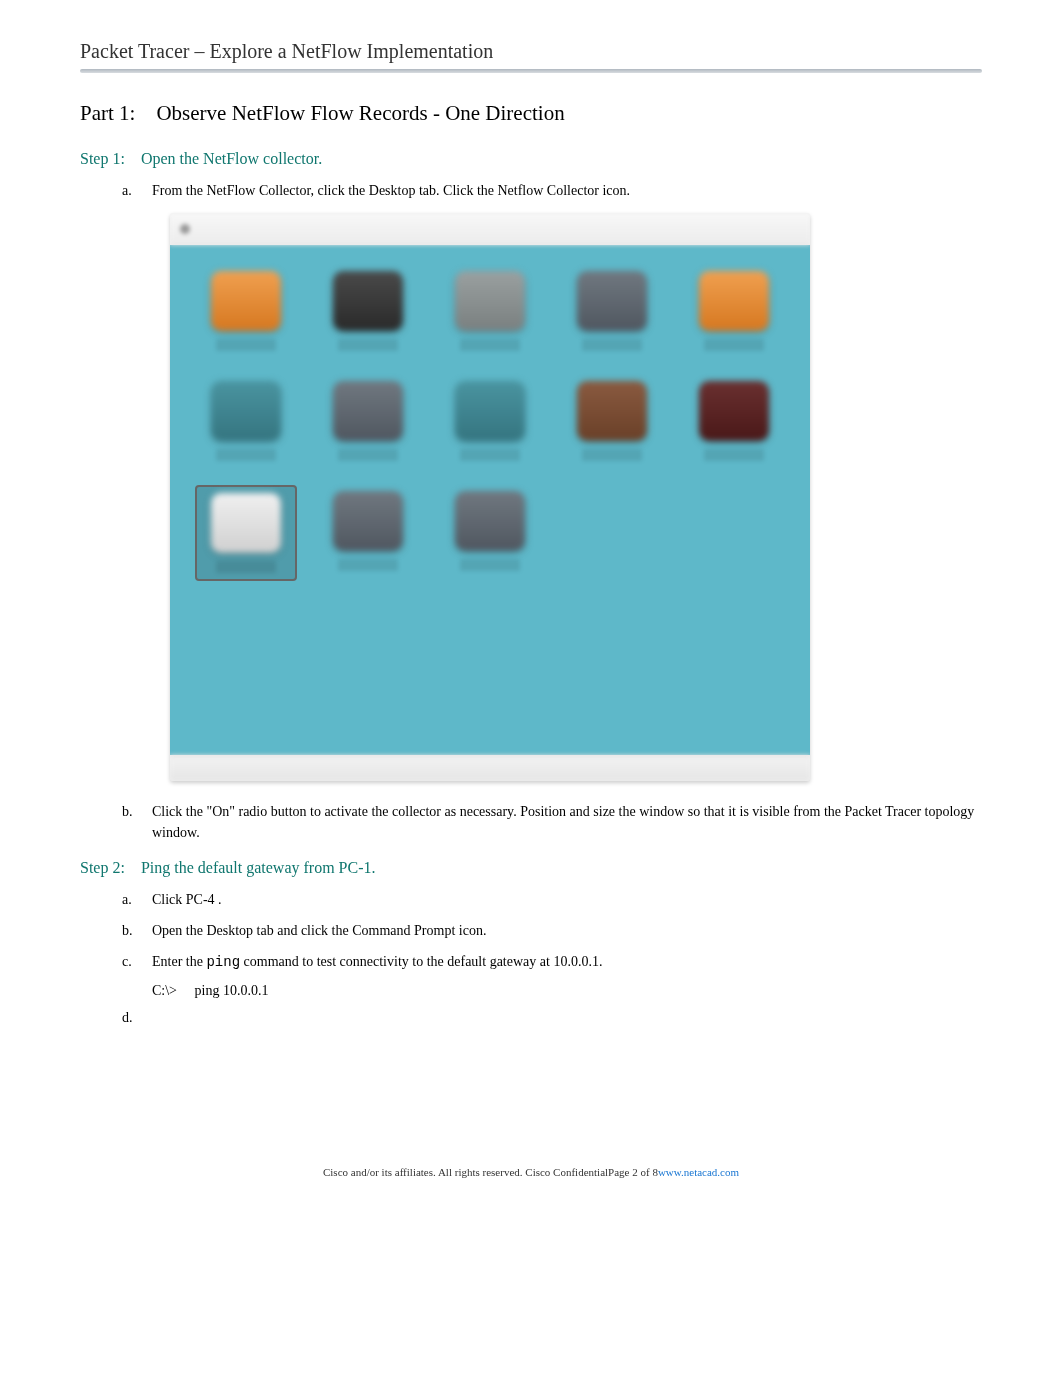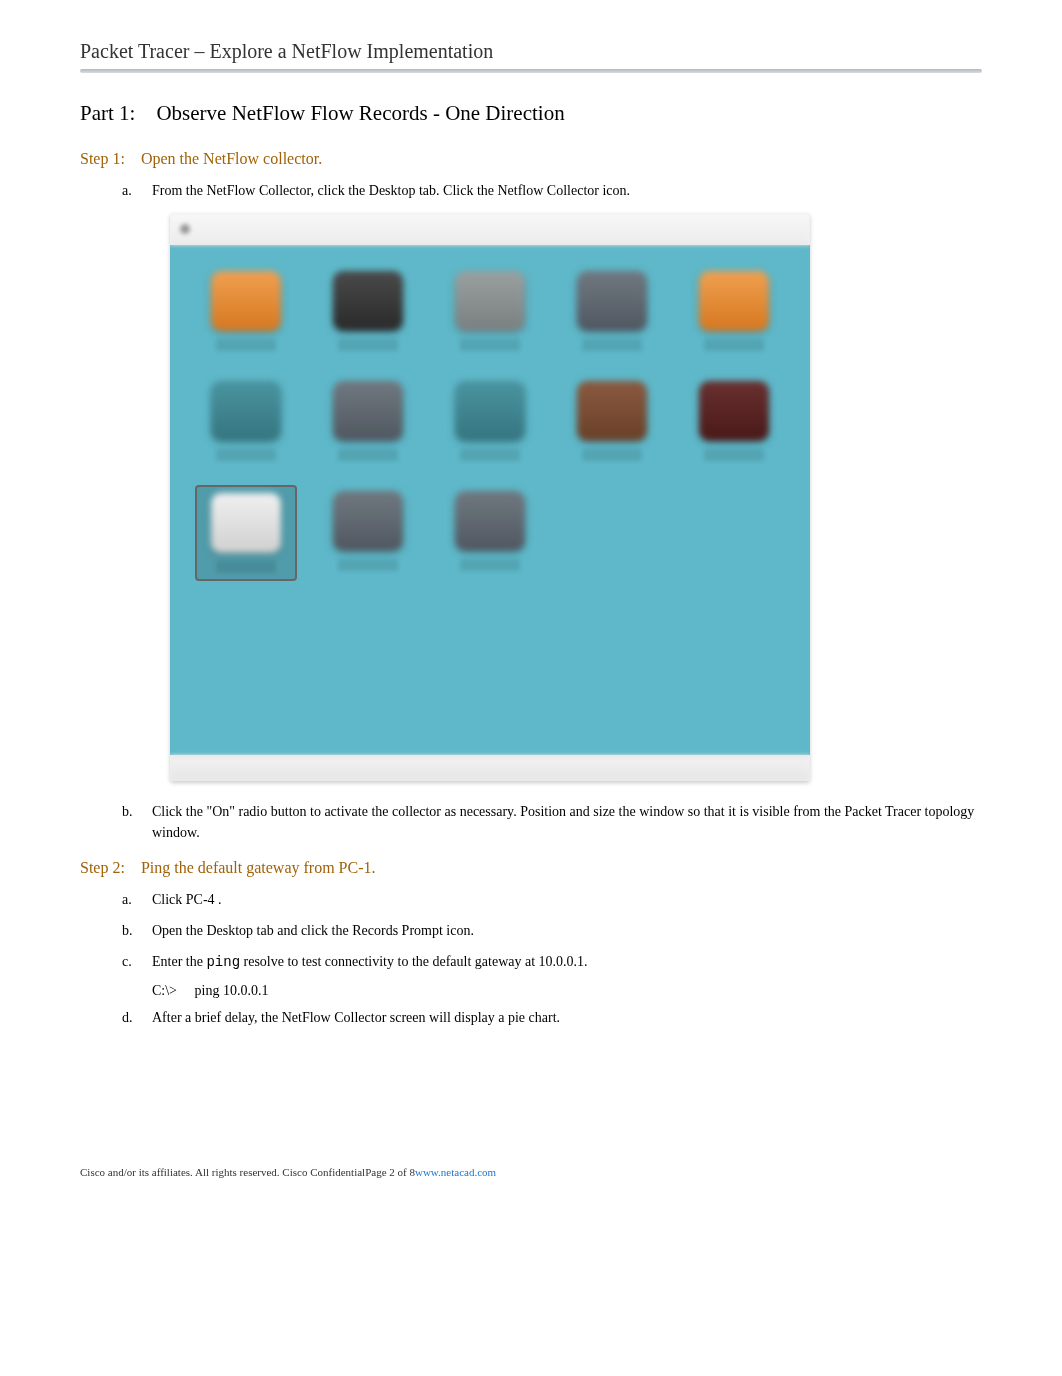--- a/index.html
+++ b/index.html
@@ -27,21 +27,21 @@
       margin-bottom: 28px;
     }
     .part-heading {
       font-size: 21px;
       color: #000;
       margin-bottom: 24px;
       font-weight: normal;
     }
     .step-heading {
       font-size: 16px;
-      color: #a16207;
+      color: #0f766e;
       margin-bottom: 12px;
       margin-top: 16px;
       font-weight: normal;
     }
     .list-item {
       margin-left: 42px;
       margin-bottom: 10px;
       font-size: 14px;
       line-height: 1.5;
       display: flex;
@@ -138,21 +138,21 @@
       margin-top: 4px;
     }
     .bold {
       font-weight: normal;
     }
     .mono {
       font-family: 'Courier New', monospace;
     }
     .footer {
       display: flex;
-      justify-content: flex-start;
+      justify-content: center;
       font-size: 11px;
       margin-top: 130px;
       padding-top: 8px;
     }
     .footer-left {
       color: #333;
     }
     .footer-center {
       color: #333;
     }
@@ -274,40 +274,39 @@
   <span>Ping the default gateway from PC-1.</span>
 </h2>
 
 <div class="list-item">
   <span class="list-marker">a.</span>
   <span class="list-content">Click PC-4 .</span>
 </div>
 
 <div class="list-item">
   <span class="list-marker">b.</span>
-  <span class="list-content">Open the Desktop tab and click the Records Prompt icon.</span>
+  <span class="list-content">Open the Desktop tab and click the Command Prompt icon.</span>
 </div>
 
 <div class="list-item">
   <span class="list-marker">c.</span>
   <span class="list-content">
-    <span>Enter the  </span><span class="mono">ping</span><span>  resolve to test connectivity to the default gateway at 10.0.0.1.</span>
+    <span>Enter the  </span><span class="mono">ping</span><span>  command to test connectivity to the default gateway at 10.0.0.1.</span>
   </span>
 </div>
 
 <div class="code-line">
   <span>C:\&gt;</span>
   &nbsp;&nbsp;&nbsp;
   <span class="bold">ping 10.0.0.1</span>
 </div>
 
 <div class="list-item">
   <span class="list-marker">d.</span>
   <span class="list-content">
-    <div>After a brief delay, the NetFlow Collector screen will display a pie chart.</div>
   </span>
 </div>
 
 <div class="footer">
   <span class="footer-left">  Cisco and/or its affiliates. All rights reserved. Cisco Confidential</span>
   <span class="footer-center">Page  2  of 8</span>
   <span class="footer-right">www.netacad.com</span>
 </div>
 
 </body></html>

